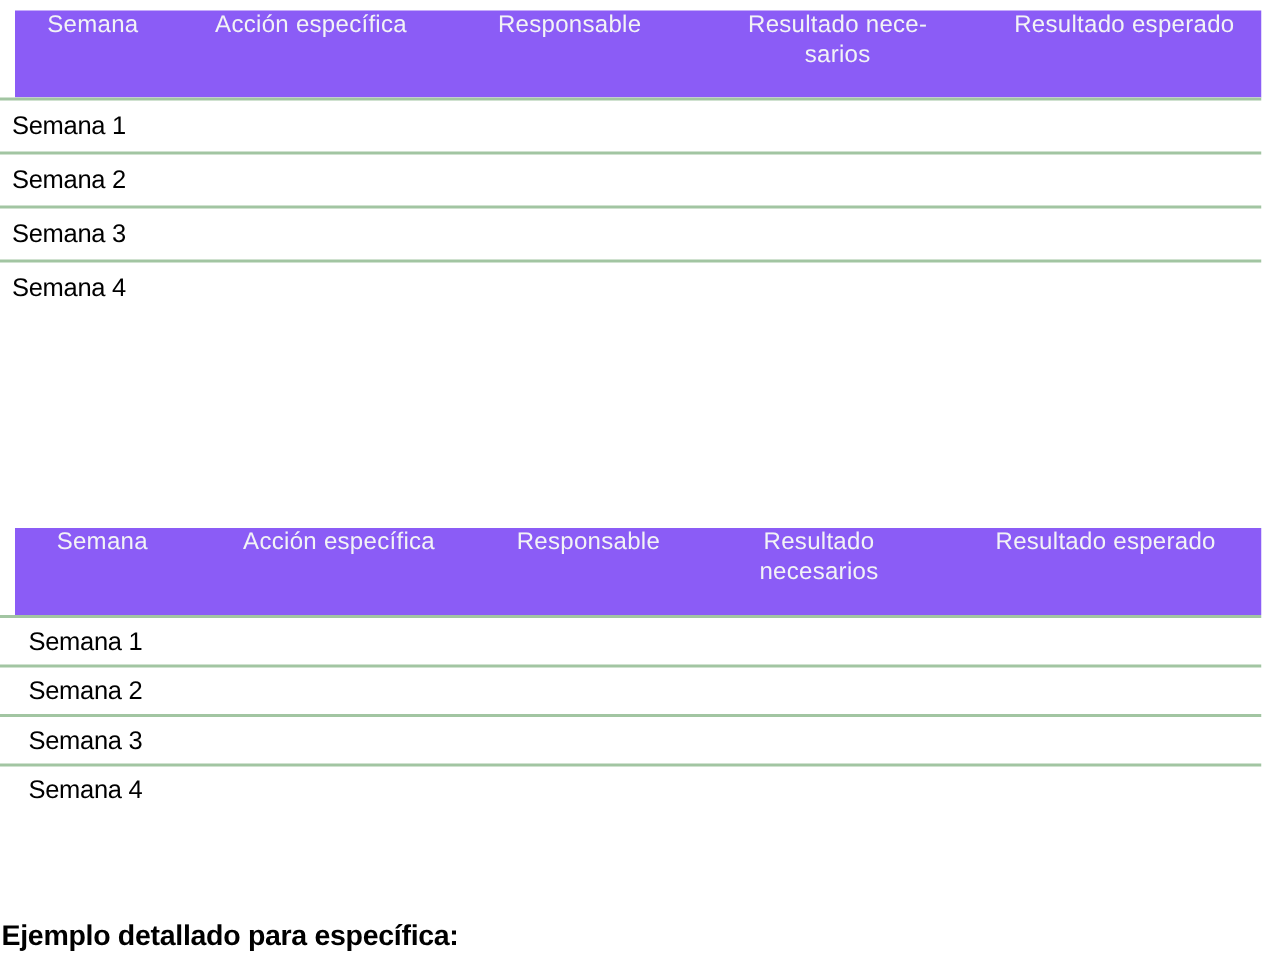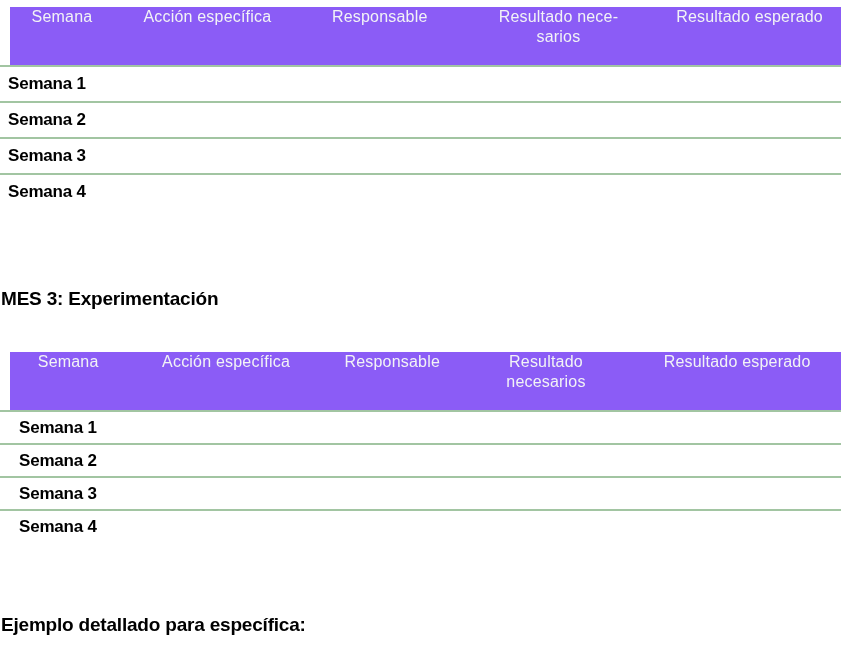--- a/index.html
+++ b/index.html
@@ -49,21 +49,21 @@
     box-sizing: border-box;
     display: flex;
     align-items: center;
     width: 841px;
     background: #ffffff;
   }
   #tbl1 .trow { height: 36px; }
   #tbl2 .trow { height: 33px; }
 
   .rlabel {
-    font-weight: bold;
+    font-weight: normal;
     font-size: 17px;
     color: #000;
     letter-spacing: -0.2px;
   }
   #tbl1 .rlabel { padding-left: 8px; }
   #tbl2 .rlabel { padding-left: 19px; }
 
   
   .heading {
     position: absolute;
@@ -99,21 +99,20 @@
       <span class="rlabel">Semana 2</span>
     </div>
     <div class="trow">
       <span class="rlabel">Semana 3</span>
     </div>
     <div class="trow">
       <span class="rlabel">Semana 4</span>
     </div>
   </section>
 
-  <h2 class="heading" id="heading-mes3">MES 3: Experimentación</h2>
 
   <section class="tbl" id="tbl2">
     <div class="thead">
       <div class="th t2c1">Semana</div>
       <div class="th t2c2">Acción específica</div>
       <div class="th t2c3">Responsable</div>
       <div class="th t2c4">Resultado
 necesarios</div>
       <div class="th t2c5">Resultado esperado</div>
     </div>

